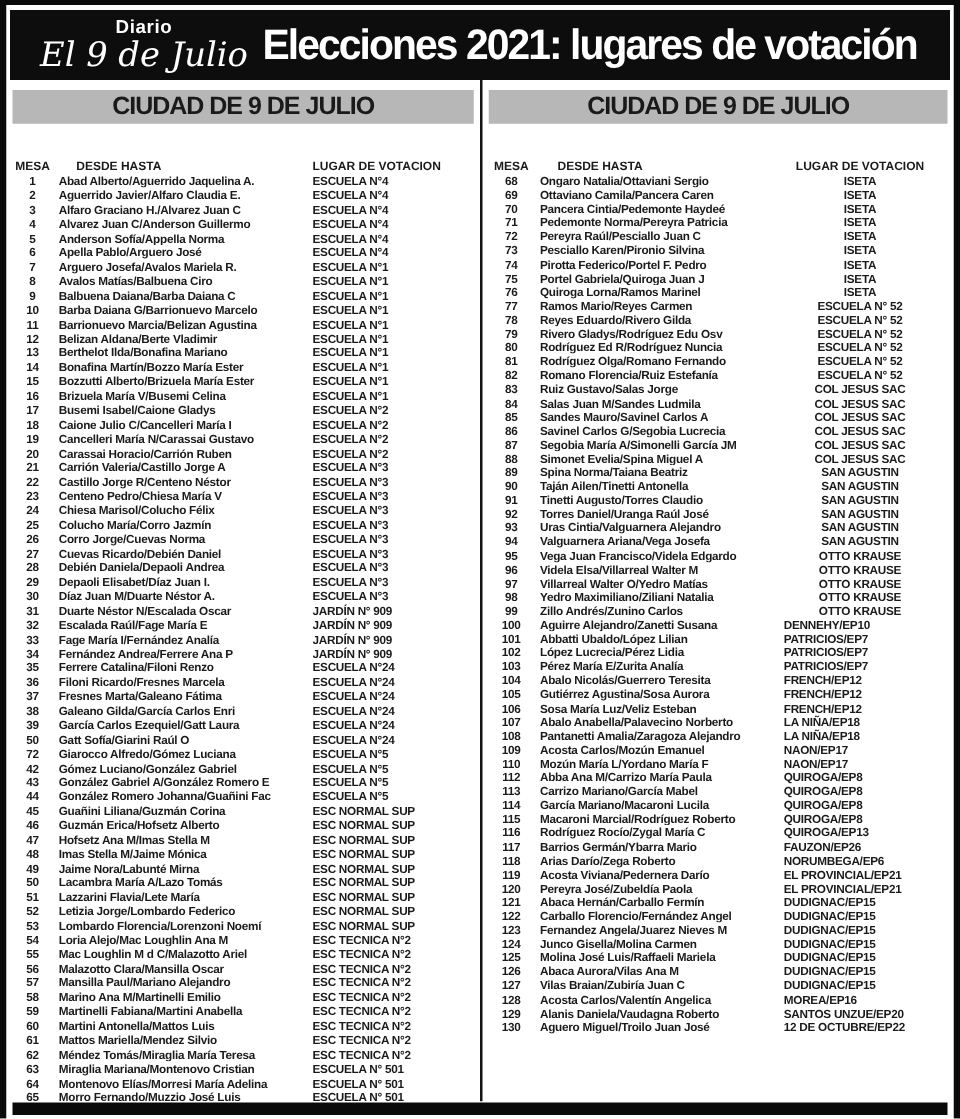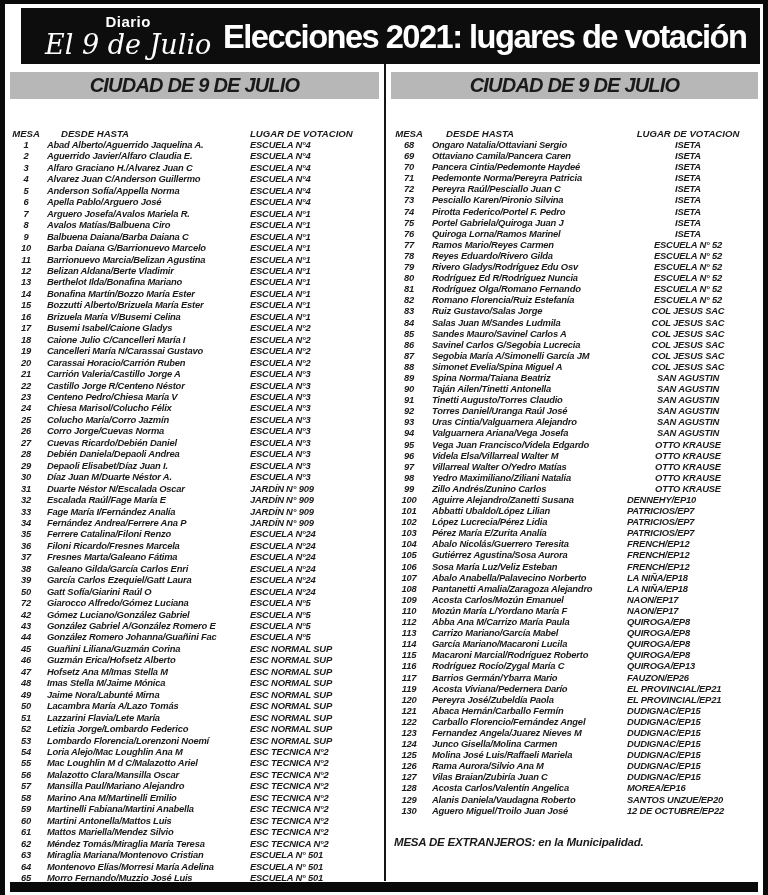--- a/index.html
+++ b/index.html
@@ -5,29 +5,29 @@
   html,body{margin:0;padding:0;background:#ffffff;}
   .page{position:relative;width:768px;height:895px;background:#ffffff;overflow:hidden;
         font-family:"Liberation Sans",sans-serif;color:#1a1a1a;box-sizing:border-box;}
   .page *{box-sizing:border-box;}
   .frame{position:absolute;background:#0a0a0a;}
   .frame-top{top:0;left:0;width:768px;height:4px;}
   .frame-left{top:0;left:0;width:5px;height:895px;}
   .frame-right{top:0;right:0;width:5px;height:895px;}
   .bottom-bar{position:absolute;left:10px;right:10px;bottom:3px;height:10px;background:#0a0a0a;}
 
-  .masthead{position:absolute;top:8px;left:21px;right:8px;height:56px;background:#0d0d0d;
+  .masthead{position:absolute;top:8px;left:8px;right:8px;height:56px;background:#0d0d0d;
             display:flex;align-items:center;}
   .logo{color:#fff;text-align:center;margin-left:24px;line-height:1;flex:none;}
   .logo-diario{font-size:15px;font-weight:bold;letter-spacing:.5px;margin-bottom:2px;}
   .logo-script{font-family:"DejaVu Serif",serif;font-style:italic;font-size:27px;white-space:nowrap;}
   .title{color:#fff;font-weight:bold;font-size:34px;letter-spacing:-1.6px;white-space:nowrap;
          margin-left:12px;transform:scaleX(.96);transform-origin:left center;}
 
-  .columns{position:absolute;top:64px;left:5px;right:5px;bottom:14px;display:flex;font-style:italic;}
+  .columns{position:absolute;top:64px;left:5px;right:5px;bottom:14px;display:flex;}
   .col{width:50%;position:relative;overflow:hidden;}
   .col-right{border-left:2px solid #141414;}
 
   .section-bar{height:27px;background:#b7b7b7;margin:8px 5px 3px 5px;display:flex;align-items:center;
                justify-content:center;font-size:20px;font-weight:bold;letter-spacing:-.8px;white-space:nowrap;}
   .thead{display:flex;font-weight:bold;font-size:9.6px;line-height:11px;padding:1px 2px 0 6px;margin-top:28px;}
   .thead .c-desde{padding-left:20px;}
   .c-mesa{width:30px;flex:none;text-align:center;}
   .c-desde{flex:1;overflow:hidden;white-space:nowrap;padding-left:6px;}
   .c-lugar{width:132px;flex:none;white-space:nowrap;overflow:hidden;}
@@ -659,20 +659,25 @@
             <span class="c-mesa">116</span>
             <span class="c-desde">Rodríguez Rocío/Zygal María C</span>
             <span class="c-lugar">QUIROGA/EP13</span>
           </div>
           <div class="row">
             <span class="c-mesa">117</span>
             <span class="c-desde">Barrios Germán/Ybarra Mario</span>
             <span class="c-lugar">FAUZON/EP26</span>
           </div>
           <div class="row">
+            <span class="c-mesa">118</span>
+            <span class="c-desde">Arias Darío/Zega Roberto</span>
+            <span class="c-lugar">NORUMBEGA/EP6</span>
+          </div>
+          <div class="row">
             <span class="c-mesa">119</span>
             <span class="c-desde">Acosta Viviana/Pedernera Darío</span>
             <span class="c-lugar">EL PROVINCIAL/EP21</span>
           </div>
           <div class="row">
             <span class="c-mesa">120</span>
             <span class="c-desde">Pereyra José/Zubeldía Paola</span>
             <span class="c-lugar">EL PROVINCIAL/EP21</span>
           </div>
           <div class="row">
@@ -695,21 +700,21 @@
             <span class="c-desde">Junco Gisella/Molina Carmen</span>
             <span class="c-lugar">DUDIGNAC/EP15</span>
           </div>
           <div class="row">
             <span class="c-mesa">125</span>
             <span class="c-desde">Molina José Luis/Raffaeli Mariela</span>
             <span class="c-lugar">DUDIGNAC/EP15</span>
           </div>
           <div class="row">
             <span class="c-mesa">126</span>
-            <span class="c-desde">Rama Aurora/Silvio Ana M</span>
+            <span class="c-desde">Abaca Aurora/Vilas Ana M</span>
             <span class="c-lugar">DUDIGNAC/EP15</span>
           </div>
           <div class="row">
             <span class="c-mesa">127</span>
             <span class="c-desde">Vilas Braian/Zubiría Juan C</span>
             <span class="c-lugar">DUDIGNAC/EP15</span>
           </div>
           <div class="row">
             <span class="c-mesa">128</span>
             <span class="c-desde">Acosta Carlos/Valentín Angelica</span>
@@ -719,19 +724,18 @@
             <span class="c-mesa">129</span>
             <span class="c-desde">Alanis Daniela/Vaudagna Roberto</span>
             <span class="c-lugar">SANTOS UNZUE/EP20</span>
           </div>
           <div class="row">
             <span class="c-mesa">130</span>
             <span class="c-desde">Aguero Miguel/Troilo Juan José</span>
             <span class="c-lugar">12 DE OCTUBRE/EP22</span>
           </div>
         </div>
-      <div class="footer-note">MESA DE EXTRANJEROS: en la Municipalidad.</div>
     </div>
 
   </div>
 
   <div class="bottom-bar"></div>
 </div>
 
 </body></html>

